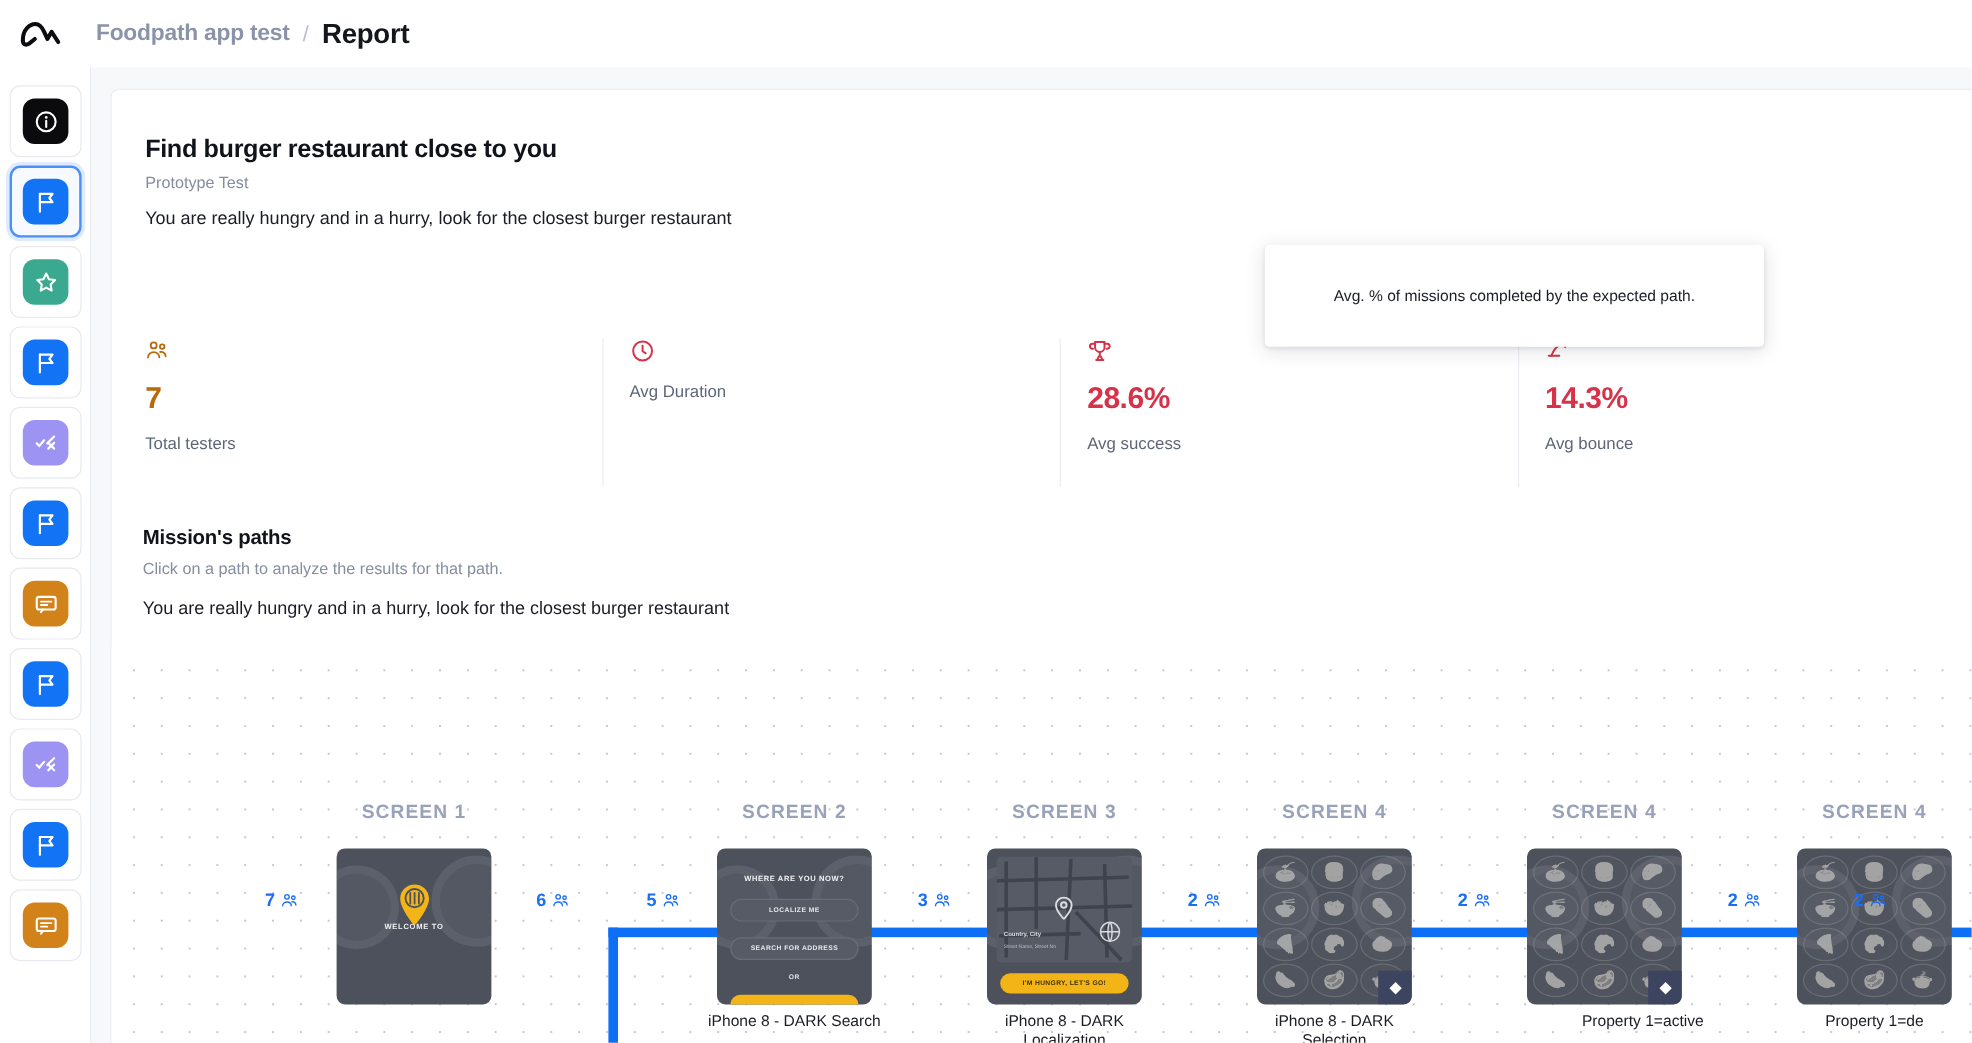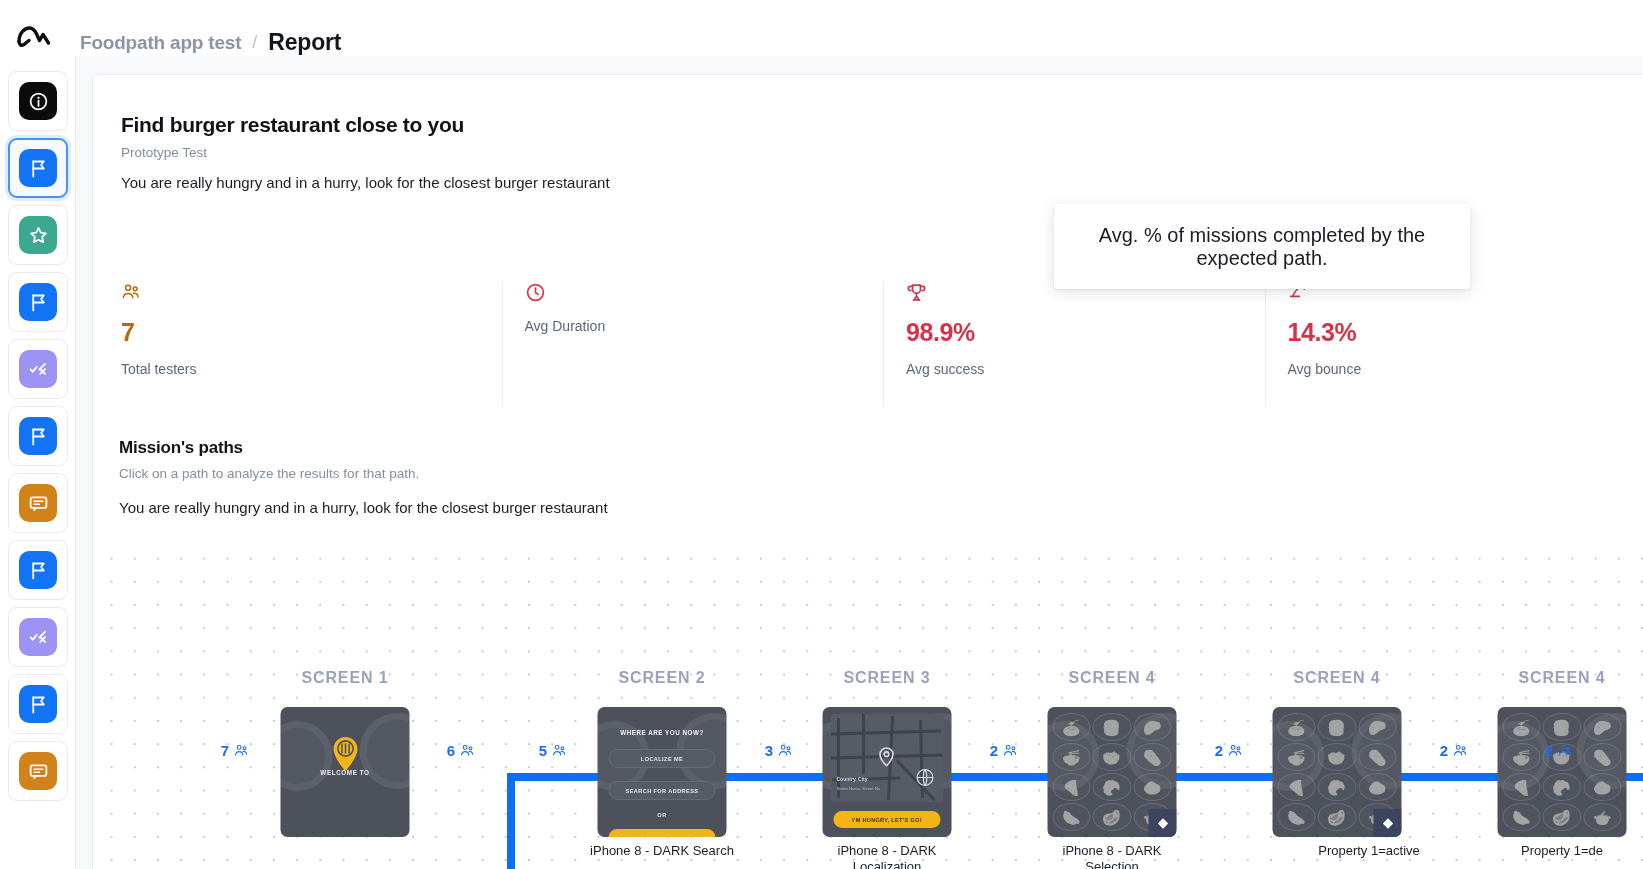--- a/index.html
+++ b/index.html
@@ -9,21 +9,21 @@
     background: #ffffff;
     font-family: "Liberation Sans", sans-serif;
     -webkit-font-smoothing: antialiased;
   }
 
   
   .topbar {
     position: absolute; top: 0; left: 0;
     width: 1643px; height: 56px;
     background: #ffffff;
-    display: flex; align-items: flex-end;
+    display: flex; align-items: center;
     padding-left: 14px;
     z-index: 40;
   }
   .logo-mark { width: 40px; height: 40px; display: flex; align-items: center; justify-content: center; }
   .breadcrumb { display: flex; align-items: center; margin-left: 26px; }
   .crumb-parent {
     font-size: 19px; font-weight: bold; color: #8b93a8; letter-spacing: -0.2px;
   }
   .crumb-sep { font-size: 18px; color: #b8bfcf; margin: 0 11px; font-weight: 500; }
   .crumb-current {
@@ -115,21 +115,21 @@
     position: absolute;
     top: 129px; left: 961px;
     width: 416px; height: 85px;
     background: #ffffff;
     border-radius: 4px;
     box-shadow: 0 3px 16px rgba(25,32,54,0.13), 0 1px 3px rgba(25,32,54,0.08);
     display: flex; align-items: center; justify-content: center;
     z-index: 25;
     padding: 0 18px;
   }
-  .tooltip-text { font-size: 20px; color: #1a1d26; text-align: center; }
+  .tooltip-text { font-size: 13px; color: #1a1d26; text-align: center; }
 
   
   .paths-title {
     position: absolute; top: 363px; left: 26px;
     font-size: 17px; font-weight: bold; color: #10131a; letter-spacing: -0.2px;
   }
   .paths-hint {
     position: absolute; top: 391px; left: 26px;
     font-size: 13.5px; color: #858da0;
   }
@@ -390,21 +390,21 @@
      </div>
         </div>
         <div class="stat">
           <div class="stat-inner" style="padding-left:22px">
        <span class="stat-icon" style="color:#d6334a"><svg width="21" height="21" viewBox="0 0 24 24" fill="none" stroke="currentColor" stroke-width="1.9" stroke-linecap="round" stroke-linejoin="round">
                 <path d="M7.5 3.5h9v5a4.5 4.5 0 01-9 0v-5z"></path>
                 <path d="M7.5 5H5a2.4 2.4 0 000 4.8h.6M16.5 5H19a2.4 2.4 0 010 4.8h-.6"></path>
                 <path d="M12 13v4M8.6 20.5h6.8"></path>
                 <path d="M9.8 20.5c.3-2 .9-3.5 2.2-3.5s1.9 1.5 2.2 3.5"></path>
               </svg></span>
-       <div class="stat-value" style="color:#d6334a">98.9%</div>
+       <div class="stat-value" style="color:#d6334a">28.6%</div>
        <div class="stat-label">Avg success</div>
      </div>
         </div>
         <div class="stat">
           <div class="stat-inner" style="padding-left:22px">
        <span class="stat-icon" style="color:#d6334a"><svg width="21" height="21" viewBox="0 0 24 24" fill="none" stroke="currentColor" stroke-width="1.9" stroke-linecap="round" stroke-linejoin="round">
                 <path d="M3 16.5h10"></path>
                 <path d="M5.5 16.5c2-6 5-9 10-11.5"></path>
                 <path d="M14.8 4.4l4.8-1-1 4.8"></path>
               </svg></span>

